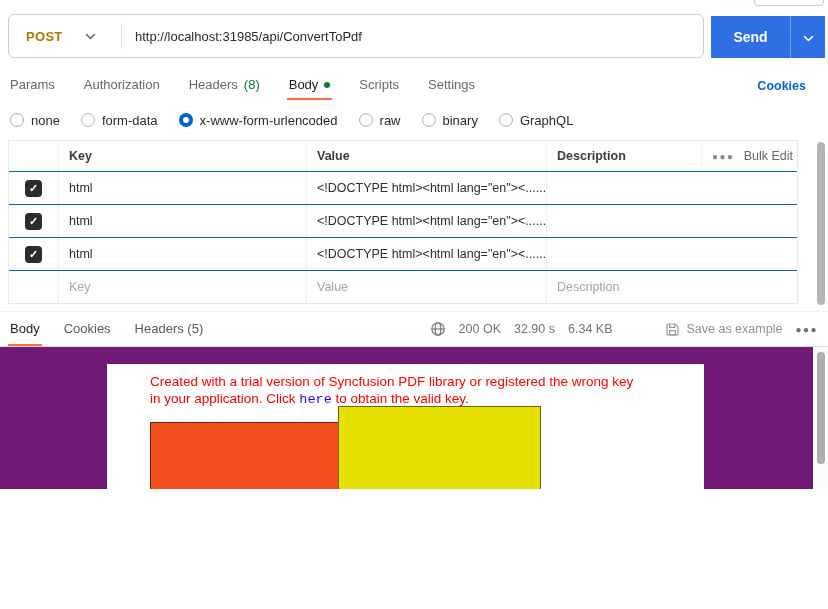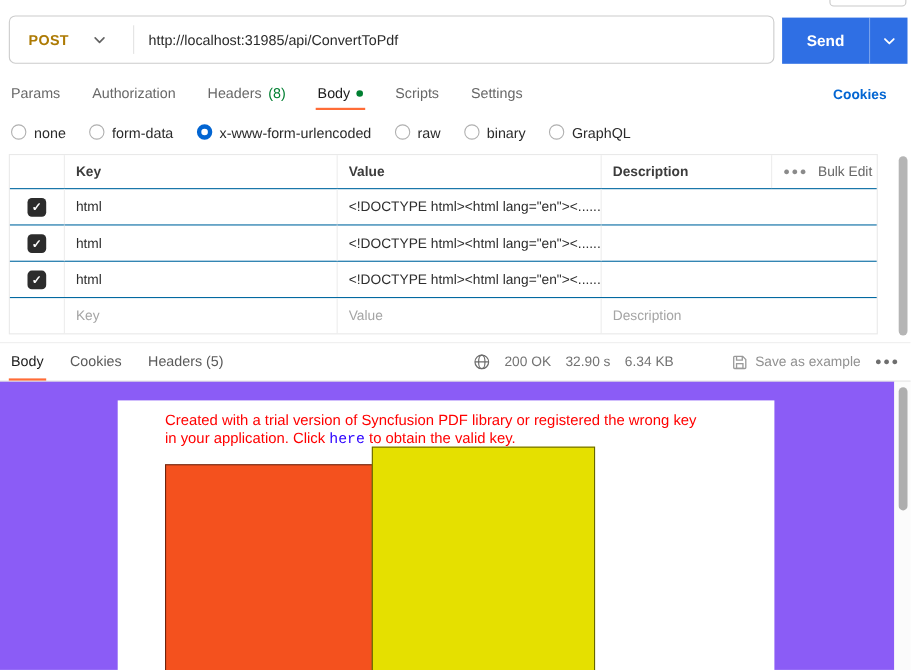--- a/index.html
+++ b/index.html
@@ -1,18 +1,18 @@
 <!DOCTYPE html>
 <html><head>
 <meta charset="utf-8">
 <style>
   * { margin:0; padding:0; box-sizing:border-box; }
   body { background:#fff; }
   .app {
-    position:relative; width:828px; height:609px; overflow:hidden;
+    position:relative; width:828px; height:489px; overflow:hidden;
     background:#fff; font-family:"Liberation Sans", sans-serif; color:#212121;
   }
   
   .top-fragment { position:absolute; left:754px; top:-14px; width:70px; height:20px;
     border:1px solid #c9c9c9; border-radius:4px; background:#fff; }
 
   
   .url-bar { position:absolute; left:8px; top:14px; width:696px; height:44px;
     border:1px solid #ccc; border-radius:6px; display:flex; align-items:center; background:#fff; }
   .method { width:112px; height:100%; display:flex; align-items:center; padding-left:17px;
@@ -82,21 +82,21 @@
     border-bottom:2px solid transparent; }
   .resp-tab.active { color:#1c1c1c; border-bottom-color:#ff6c37; }
   .resp-meta { margin-left:auto; display:flex; align-items:center; gap:13px; font-size:12.5px; }
   .green { color:#737373; }
   .save-group { display:flex; align-items:center; gap:6px; color:#919191; cursor:pointer;padding-left:40px; }
   .resp-more { color:#6e6e6e; font-size:10px; letter-spacing:1.5px; cursor:pointer; }
   .icon-btn { display:flex; align-items:center; cursor:pointer; }
 
   
   .resp-body { position:absolute; left:0; top:347px; width:813px; height:262px;
-    background:#8b5cf6; overflow:hidden; }
+    background:#701a75; overflow:hidden; }
   .pdf-page { position:absolute; left:107px; top:17px; width:597px; height:260px; background:#fff; }
   .trial-text { position:absolute; left:43px; top:10px; width:512px;
     font-size:13.5px; line-height:16.5px; color:#ff0000; }
   .trial-link { color:#2a00ff; cursor:pointer;font-family:Liberation Mono, monospace; }
   .pdf-rect { position:absolute; border:1px solid rgba(0,0,0,.55); }
   .rect-orange { left:43px; top:58px; width:189px; height:210px; }
   .rect-yellow { left:231px; top:42px; width:203px; height:226px; }
 </style>
 </head>
 <body>

